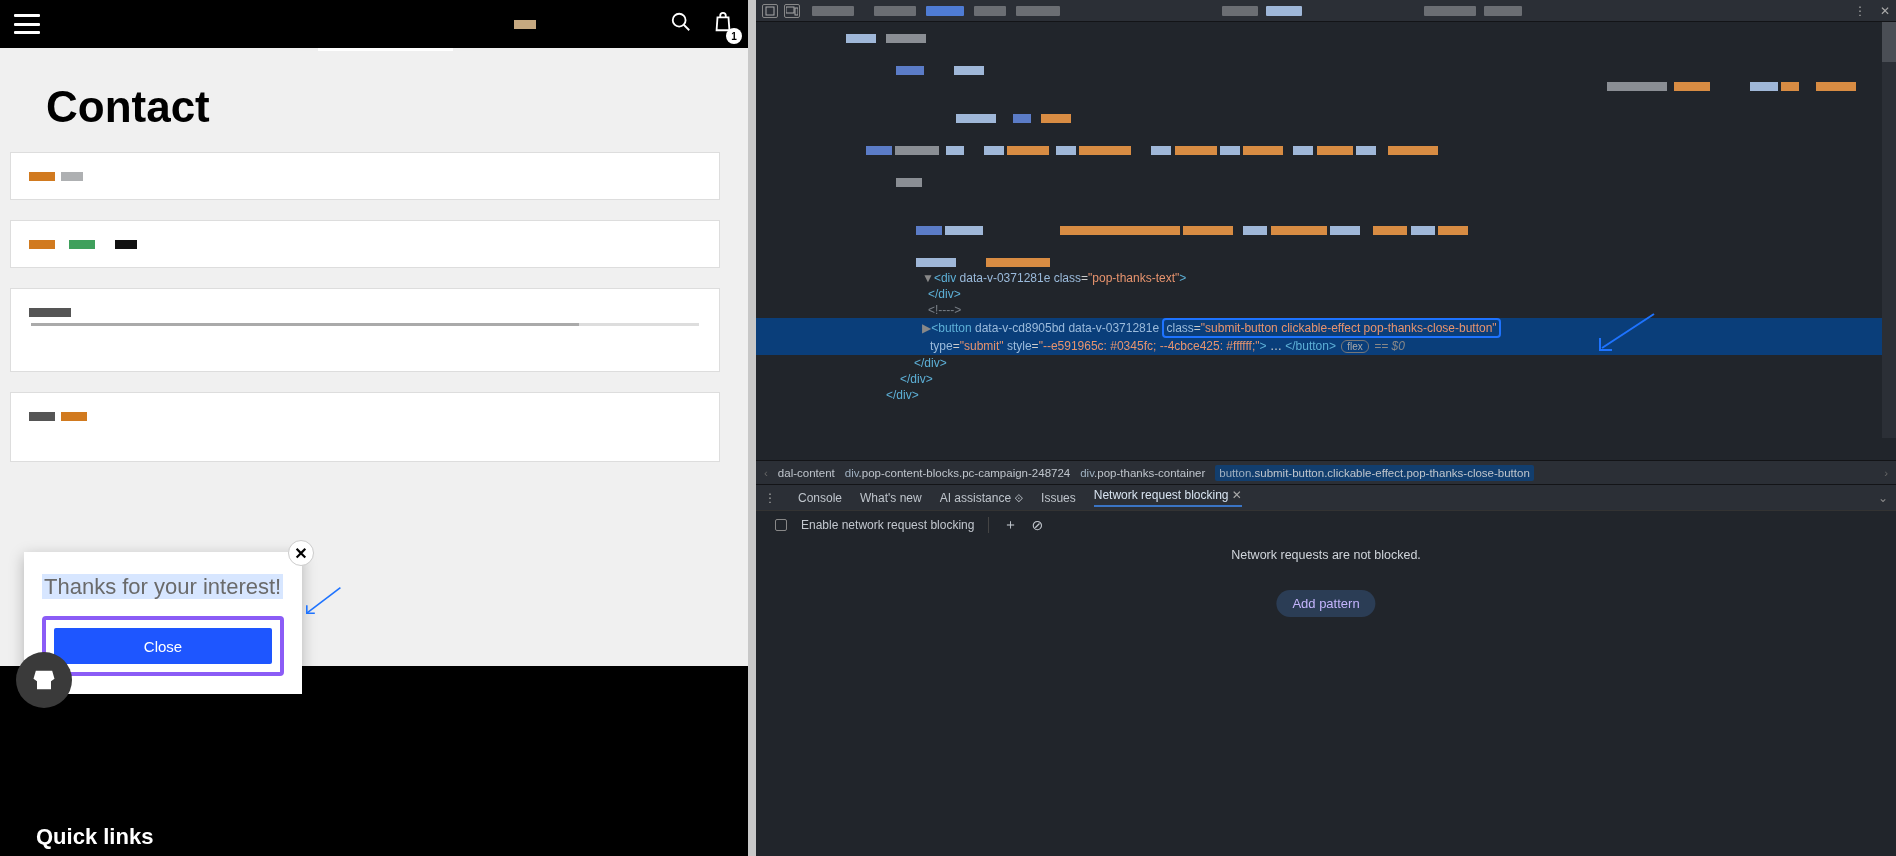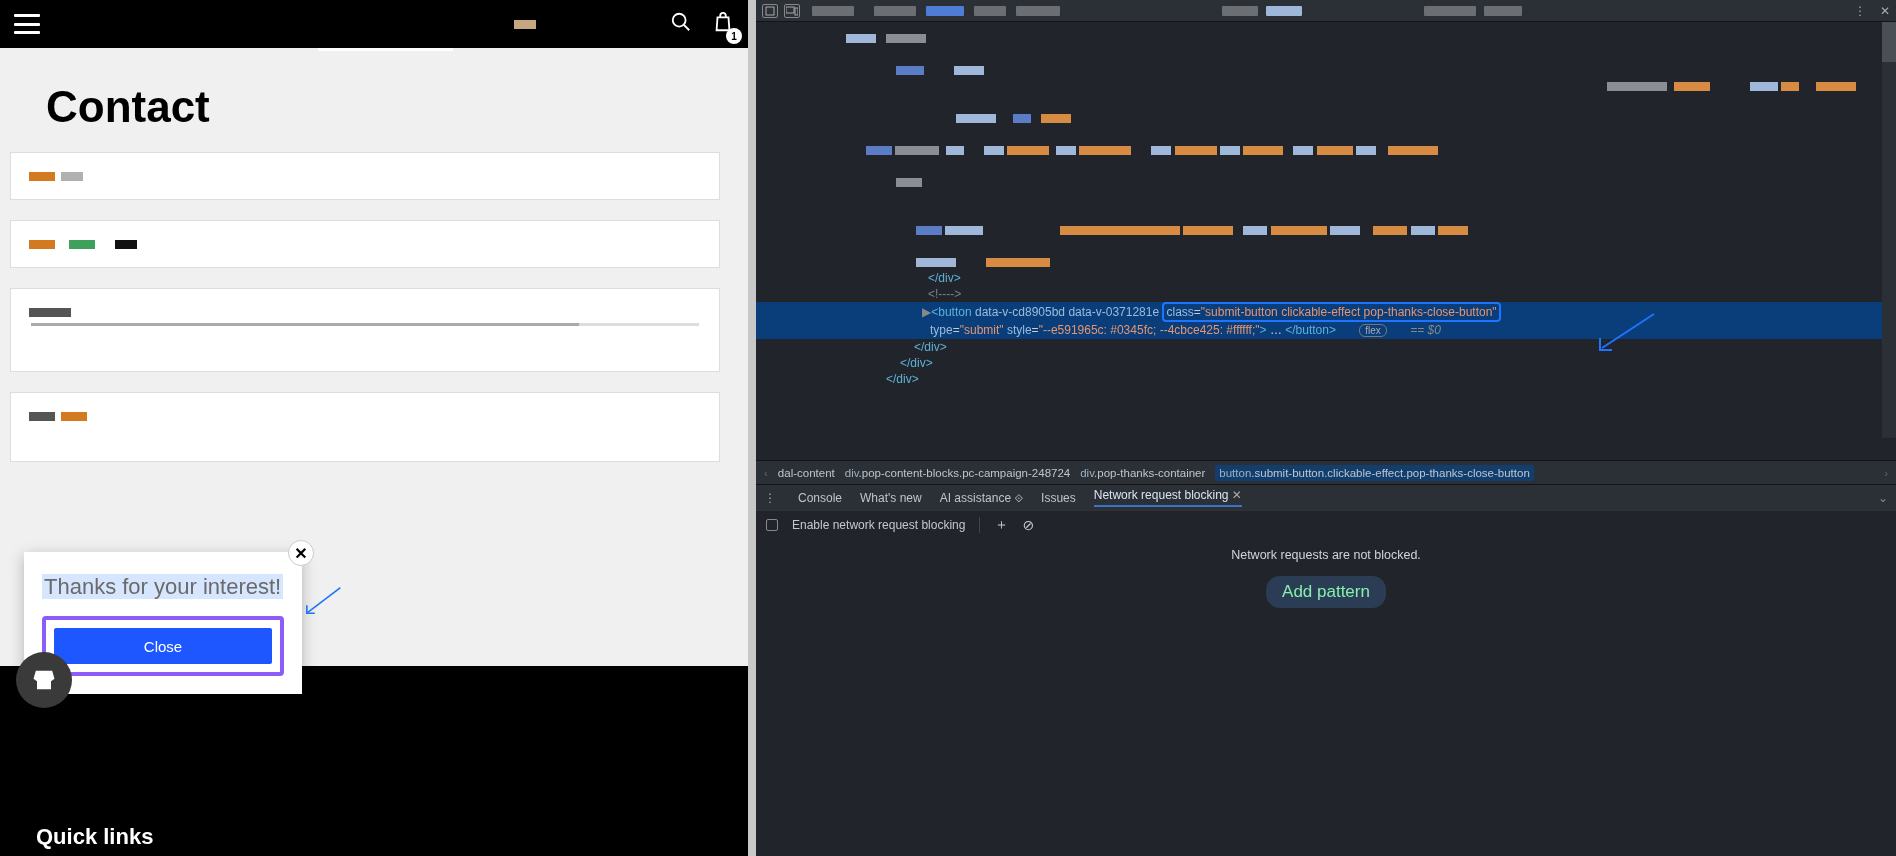--- a/index.html
+++ b/index.html
@@ -71,21 +71,21 @@
 .elements .c-orange { background: #d88c43; }
 .elements .c-grey { background: #8a8e94; }
 .elements .indent { display: inline-block; }
 .elements .sel-line { background: #0a3e7a; margin-left: -50px; padding-left: 50px; }
 .elements .tag { color: #5db0d7; }
 .elements .attr-n { color: #9bbbdc; }
 .elements .attr-v { color: #e8946e; }
 .elements .txt { color: #d0d0d0; }
 .elements .arr { color: #888; }
 .elements .box-hl { border: 2px solid #1e73ff; border-radius: 4px; padding: 0 2px; display: inline-block; }
-.elements .flex-badge { border: 1px solid #777; border-radius: 6px; font-size: 10px; padding: 0 5px; color: #aaa; margin: 0 20px; }
+.elements .flex-badge { border: 1px solid #777; border-radius: 6px; font-size: 10px; padding: 0 5px; color: #aaa; margin: 0 2px; }
 .elements .eq0 { color: #888; font-style: italic; }
 .elements .arr-right { position: absolute; right: 240px; top: 290px; width: 60px; height: 40px; }
 .elements .arr-right svg { stroke: #1e73ff; fill: none; stroke-width: 2; }
 
 .vscroll { position: absolute; top: 22px; right: 0; bottom: 418px; width: 14px; background: #2b2f36; }
 .vscroll .thumb { position: absolute; top: 0; width: 14px; height: 40px; background: #4a4e55; }
 
 .breadcrumb { height: 24px; background: #2b2f36; border-top: 1px solid #131417; display: flex; align-items: center; font-size: 11.5px; padding: 0 8px; gap: 10px; }
 .breadcrumb .chev { color: #666; cursor: pointer; }
 .breadcrumb .crumb { color: #bfc5cc; cursor: pointer; }
@@ -95,29 +95,29 @@
 .breadcrumb .more-r { margin-left: auto; color: #666; }
 
 .drawer-tabs { height: 26px; background: #2b2f36; display: flex; align-items: center; gap: 18px; padding: 0 8px; border-top: 1px solid #131417; font-size: 12px; }
 .drawer-tabs .d-tab { color: #bfc5cc; cursor: pointer; }
 .drawer-tabs .d-tab.active { color: #d8e4f1; border-bottom: 2px solid #3a74c4; padding-bottom: 3px; }
 .drawer-tabs .d-close { color: #aaa; cursor: pointer; font-size: 12px; }
 .drawer-tabs .kebab { color: #aaa; cursor: pointer; margin-right: 4px; }
 .drawer-tabs .ai-spark { font-size: 11px; }
 .drawer-tabs .more { margin-left: auto; color: #888; }
 
-.drawer-bar { height: 28px; background: #21252b; border-top: 1px solid #333; display: flex; align-items: center; gap: 14px; padding: 0 10px; }
+.drawer-bar { height: 28px; background: #21252b; border-top: 1px solid #333; display: flex; align-items: center; gap: 14px; padding: 0 19px; }
 .drawer-bar .chk { width: 12px; height: 12px; border: 1px solid #888; border-radius: 2px; cursor: pointer; }
 .drawer-bar .lbl { color: #c3c8cf; font-size: 12px; }
 .drawer-bar .sep-v { width: 1px; height: 16px; background: #444; }
 .drawer-bar .plus, .drawer-bar .noentry { color: #c3c8cf; cursor: pointer; font-size: 14px; }
 
 .drawer-body { flex: 0 0 auto; height: 318px; background: #21252b; position: relative; }
 .drawer-body .msg { position: absolute; top: 10px; left: 0; right: 0; text-align: center; color: #d0d5db; font-size: 12.5px; }
-.drawer-body .add-pat { position: absolute; top: 38px; left: 50%; transform: translateX(-50%); background: #2b3d55; color: #86efac; border: none; border-radius: 14px; padding: 6px 16px; font-size: 17px; cursor: pointer; }
+.drawer-body .add-pat { position: absolute; top: 52px; left: 50%; transform: translateX(-50%); background: #2b3d55; color: #c4b5fd; border: none; border-radius: 14px; padding: 6px 16px; font-size: 13px; cursor: pointer; }
 </style>
 </head>
 <body>
 
 <div class="root">
 
   <div class="left">
     <div class="left-scroll">
       <div class="topbar">
         <div class="top-left">
@@ -240,20 +240,21 @@
       <br>
       <div class="node"><span class="indent" style="width:60px"></span><span class="b c-blue" style="width:26px"></span> <span class="b c-grey" style="width:44px"></span>  <span class="b c-lblue" style="width:18px"></span>      <span class="b c-lblue" style="width:20px"></span> <span class="b c-orange" style="width:42px"></span>  <span class="b c-lblue" style="width:20px"></span> <span class="b c-orange" style="width:52px"></span>      <span class="b c-lblue" style="width:20px"></span> <span class="b c-orange" style="width:42px"></span> <span class="b c-lblue" style="width:20px"></span> <span class="b c-orange" style="width:40px"></span>   <span class="b c-lblue" style="width:20px"></span> <span class="b c-orange" style="width:36px"></span> <span class="b c-lblue" style="width:20px"></span><span style="display:inline-block;width:12px"></span><span class="b c-orange" style="width:50px"></span></div>
       <br>
       <div class="node"><span class="indent" style="width:90px"></span><span class="b c-grey" style="width:26px"></span></div>
       <br><br>
       <div class="node"><span class="indent" style="width:110px"></span><span class="b c-blue" style="width:26px"></span> <span class="b c-lblue" style="width:38px"></span>                       <span class="b c-orange" style="width:120px"></span> <span class="b c-orange" style="width:50px"></span>   <span class="b c-lblue" style="width:24px"></span> <span class="b c-orange" style="width:56px"></span> <span class="b c-lblue" style="width:30px"></span>    <span class="b c-orange" style="width:34px"></span> <span class="b c-lblue" style="width:24px"></span> <span class="b c-orange" style="width:30px"></span></div>
       <br>
       <div class="node"><span class="indent" style="width:110px"></span><span class="b c-lblue" style="width:40px"></span>         <span class="b c-orange" style="width:64px"></span></div>
 
       
+      <div class="node"><span class="indent" style="width:116px"></span><span class="arr">▼</span><span class="tag">&lt;div</span> <span class="attr-n">data-v-0371281e</span> <span class="attr-n">class</span>=<span class="attr-v">"pop-thanks-text"</span><span class="tag">&gt;</span></div>
       <div class="node"><span class="indent" style="width:122px"></span><span class="tag">&lt;/div&gt;</span></div>
       <div class="node"><span class="indent" style="width:122px"></span><span class="txt" style="color:#7a8088">&lt;!----&gt;</span></div>
 
       <div class="node sel-line"><span class="indent" style="width:116px"></span><span class="arr">▶</span><span class="tag">&lt;button</span> <span class="attr-n">data-v-cd8905bd</span> <span class="attr-n">data-v-0371281e</span> <span class="box-hl"><span class="attr-n">class</span>=<span class="attr-v">"submit-button clickable-effect pop-thanks-close-button"</span></span></div>
       <div class="node sel-line"><span class="indent" style="width:124px"></span><span class="attr-n">type</span>=<span class="attr-v">"submit"</span> <span class="attr-n">style</span>=<span class="attr-v">"--e591965c: #0345fc; --4cbce425: #ffffff;"</span><span class="tag">&gt;</span> <span class="txt">…</span> <span class="tag">&lt;/button&gt;</span> <span class="flex-badge">flex</span> <span class="eq0">== $0</span></div>
 
       <div class="node"><span class="indent" style="width:108px"></span><span class="tag">&lt;/div&gt;</span></div>
       <div class="node"><span class="indent" style="width:94px"></span><span class="tag">&lt;/div&gt;</span></div>
       <div class="node"><span class="indent" style="width:80px"></span><span class="tag">&lt;/div&gt;</span></div>
 

